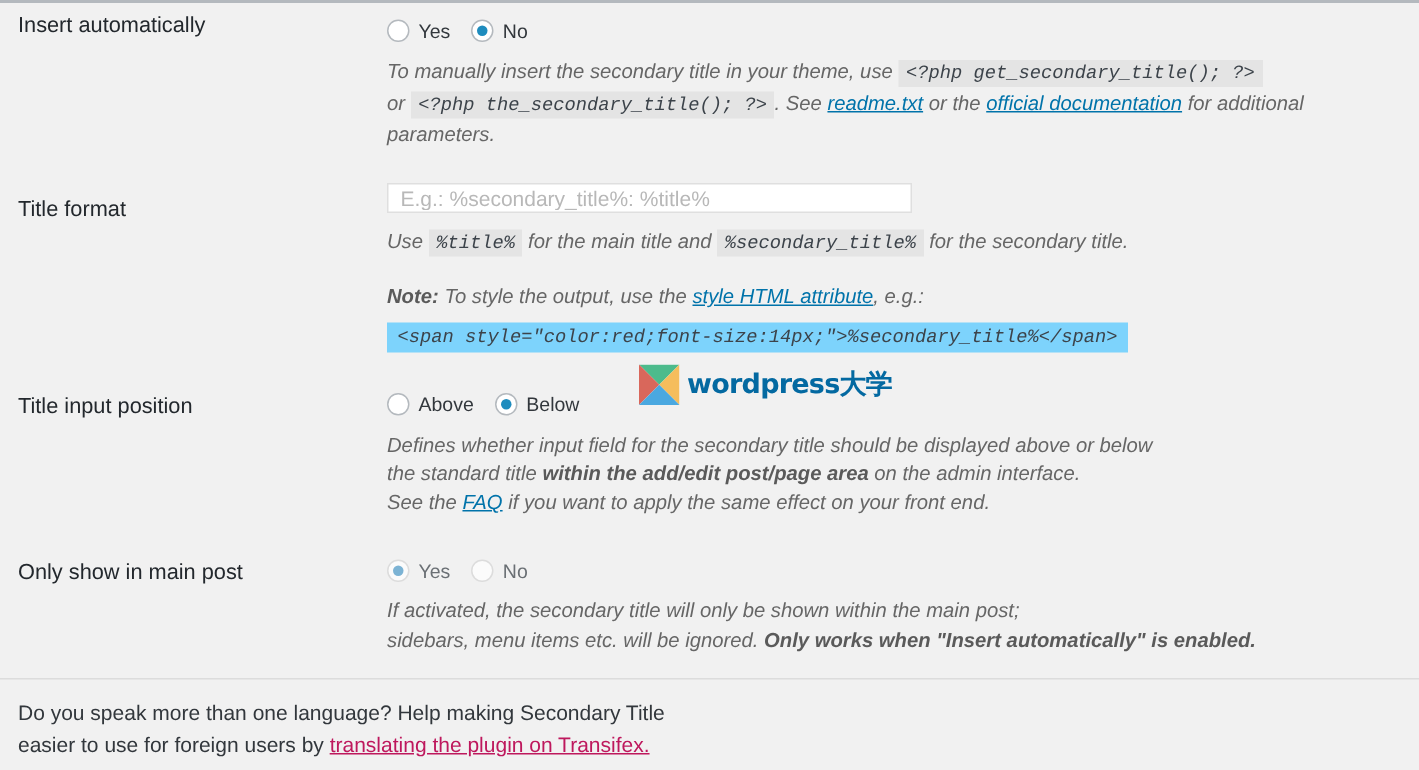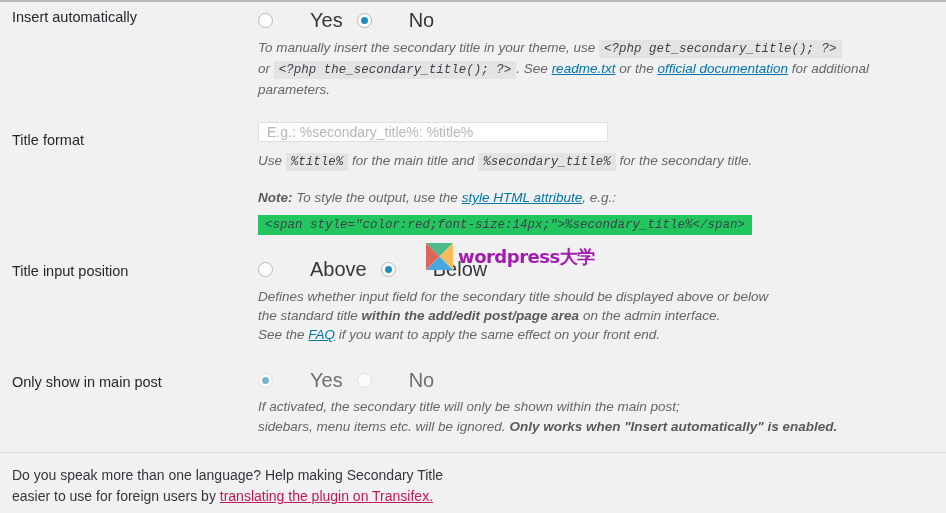--- a/index.html
+++ b/index.html
@@ -81,23 +81,22 @@
     background: #1e8cbe;
   }
   .radio.faded {
     border-color: #dcdcdc;
     background: #fbfbfb;
   }
   .radio.faded.checked::after {
     background: #7cb3d4;
   }
   .radio-label {
-    font-size: 20px;
+    font-size: 13px;
     color: #32373c;
-    margin-left: 31px;
   }
   .radio-label.faded {
     color: #6a6f74;
   }
 
   
   .desc {
     font-style: italic;
     font-size: 13.5px;
     color: #666;
@@ -135,21 +134,21 @@
     border-radius: 0;
     outline: none;
   }
   .text-input::placeholder { color: #b8b8b8; }
 
   .code-block {
     display: inline-block;
     font-family: "Liberation Mono", monospace;
     font-style: italic;
     font-size: 12.5px;
-    background: #22c55e;
+    background: #7dd3fc;
     color: #3c434a;
     padding: 3px 7px;
     margin-top: 2px;
   }
 
   
   .watermark {
     position: absolute;
     left: 168px;
     top: -14px;
@@ -160,21 +159,21 @@
   .wm-mark {
     width: 27px;
     height: 27px;
     position: relative;
     flex: 0 0 auto;
   }
   .wm-logo-text {
     font-family: "DejaVu Sans", sans-serif;
     font-weight: bold;
     font-size: 18px;
-    color: #a21caf;
+    color: #0369a1;
     letter-spacing: -0.5px;
     line-height: 1;
   }
 
   
   .footer {
     position: absolute;
     left: 0;
     top: 452px;
     width: 868px;

